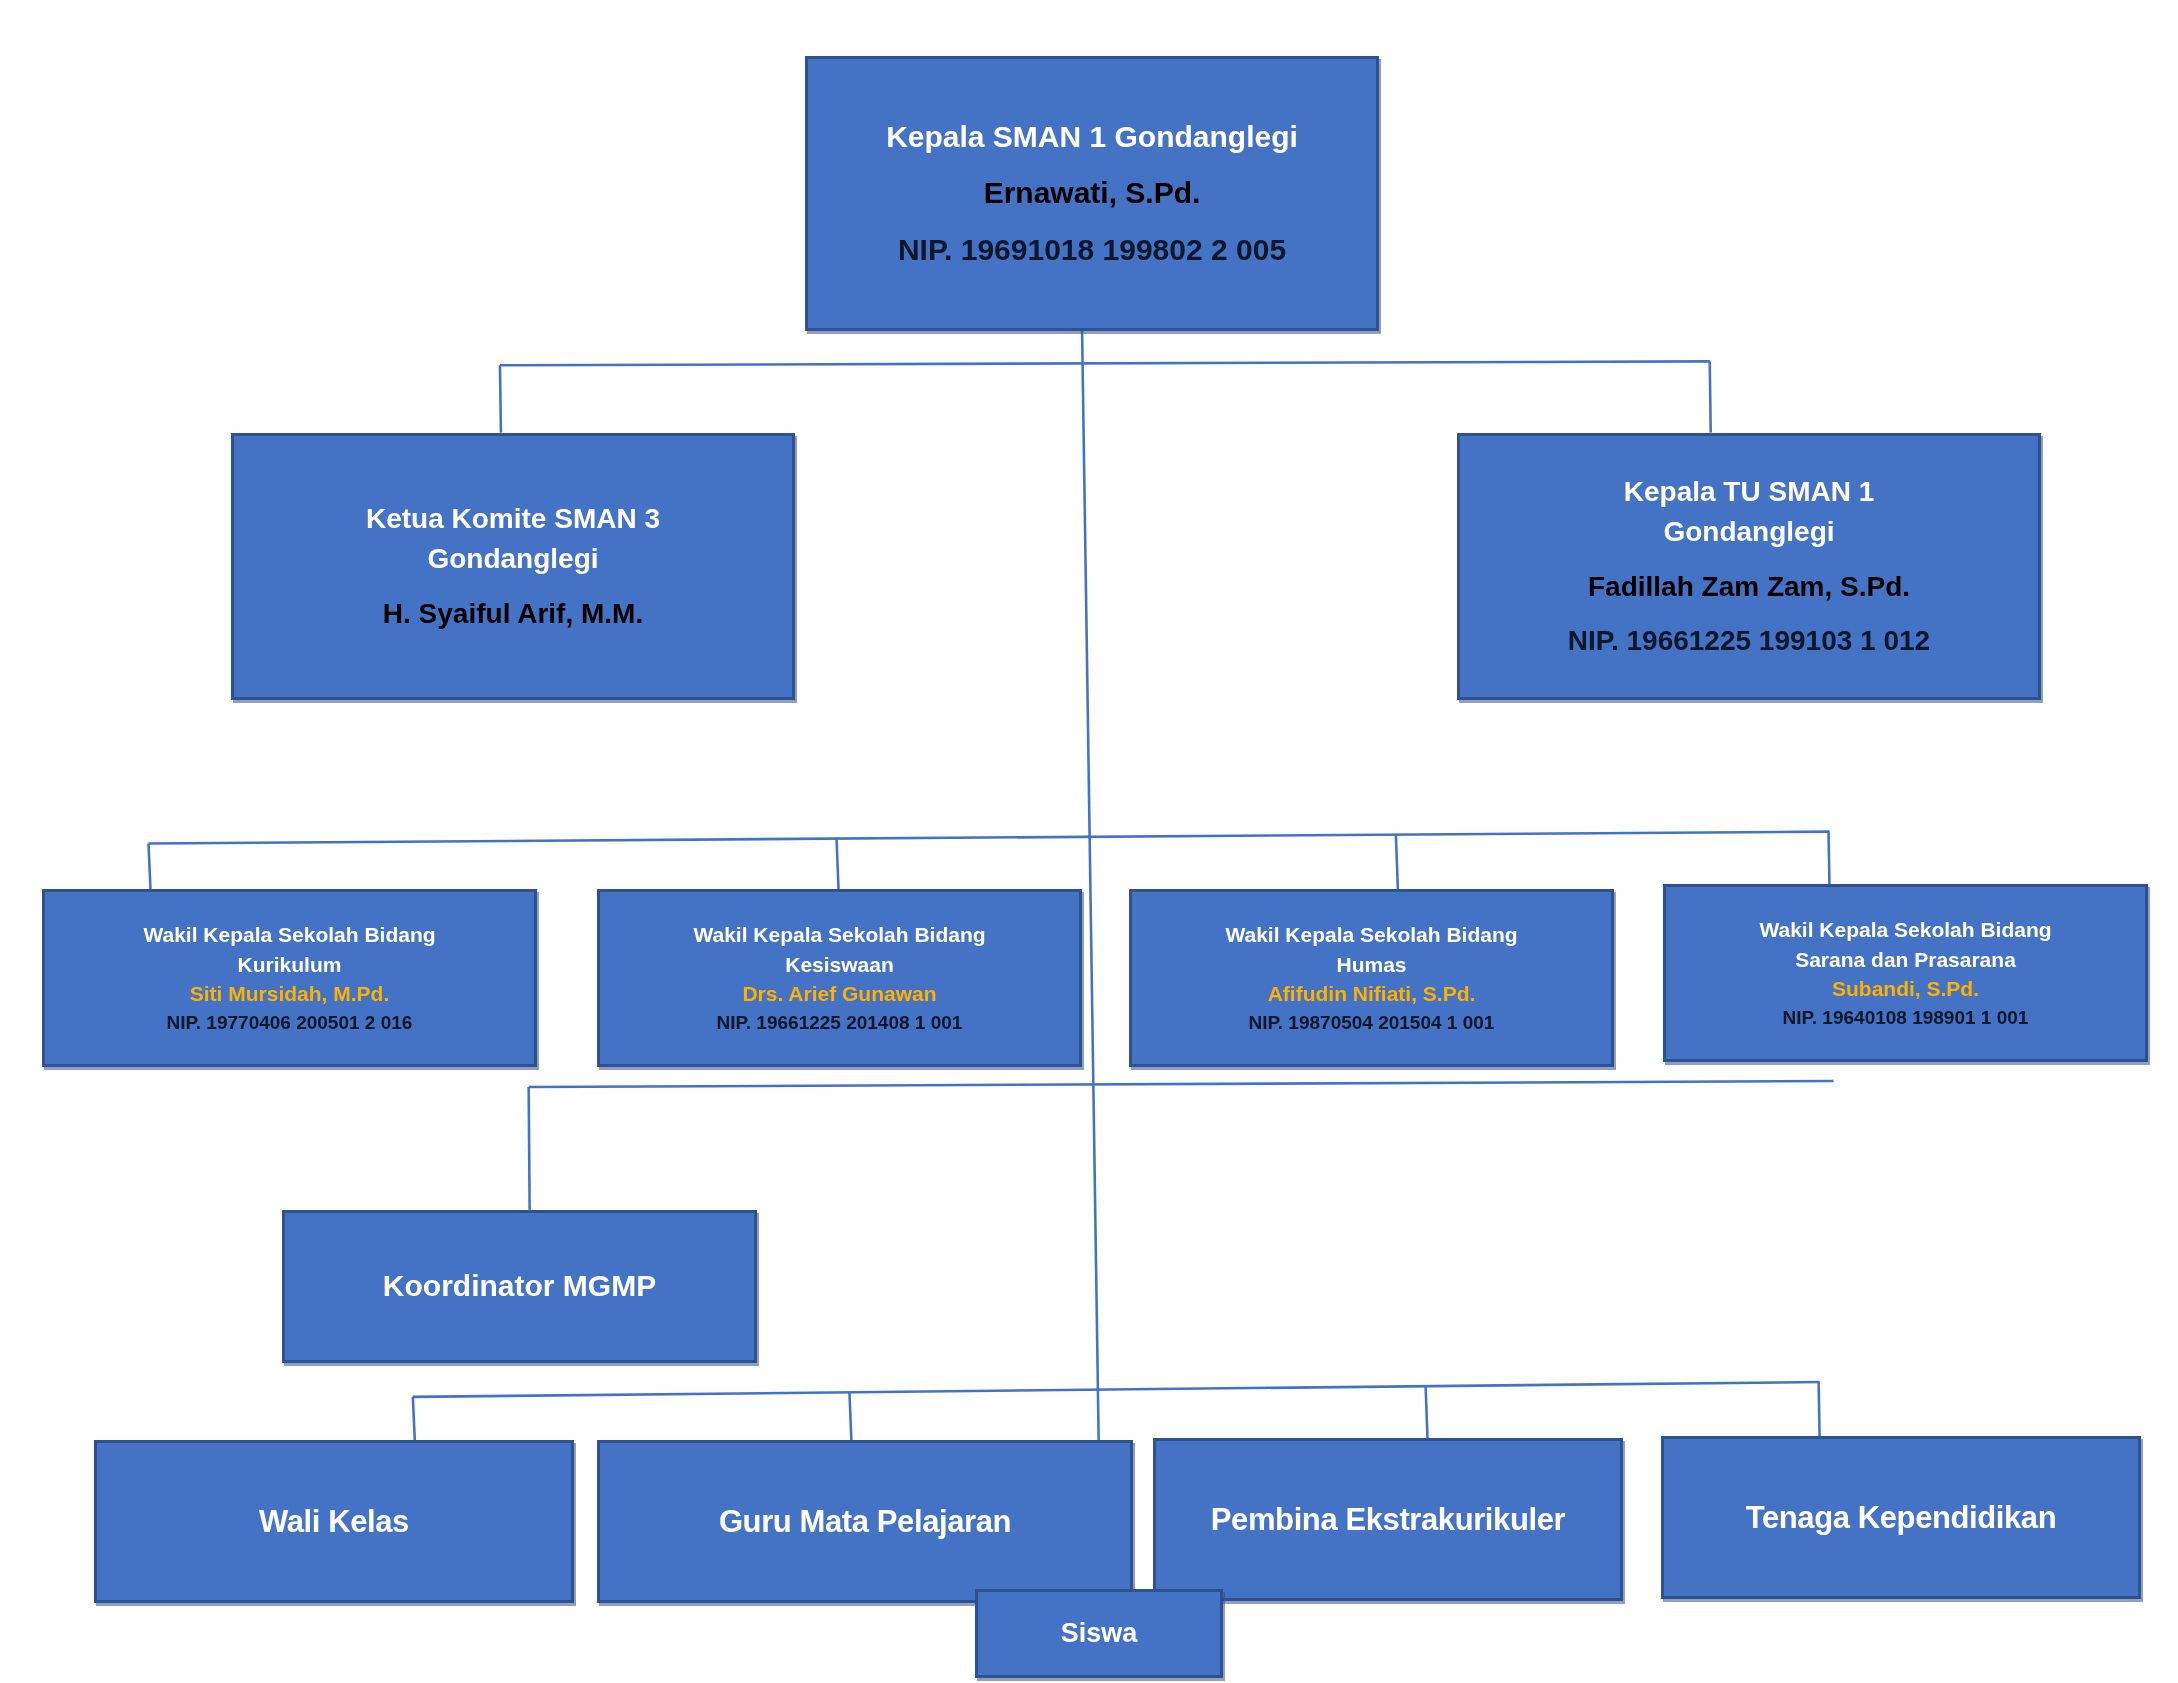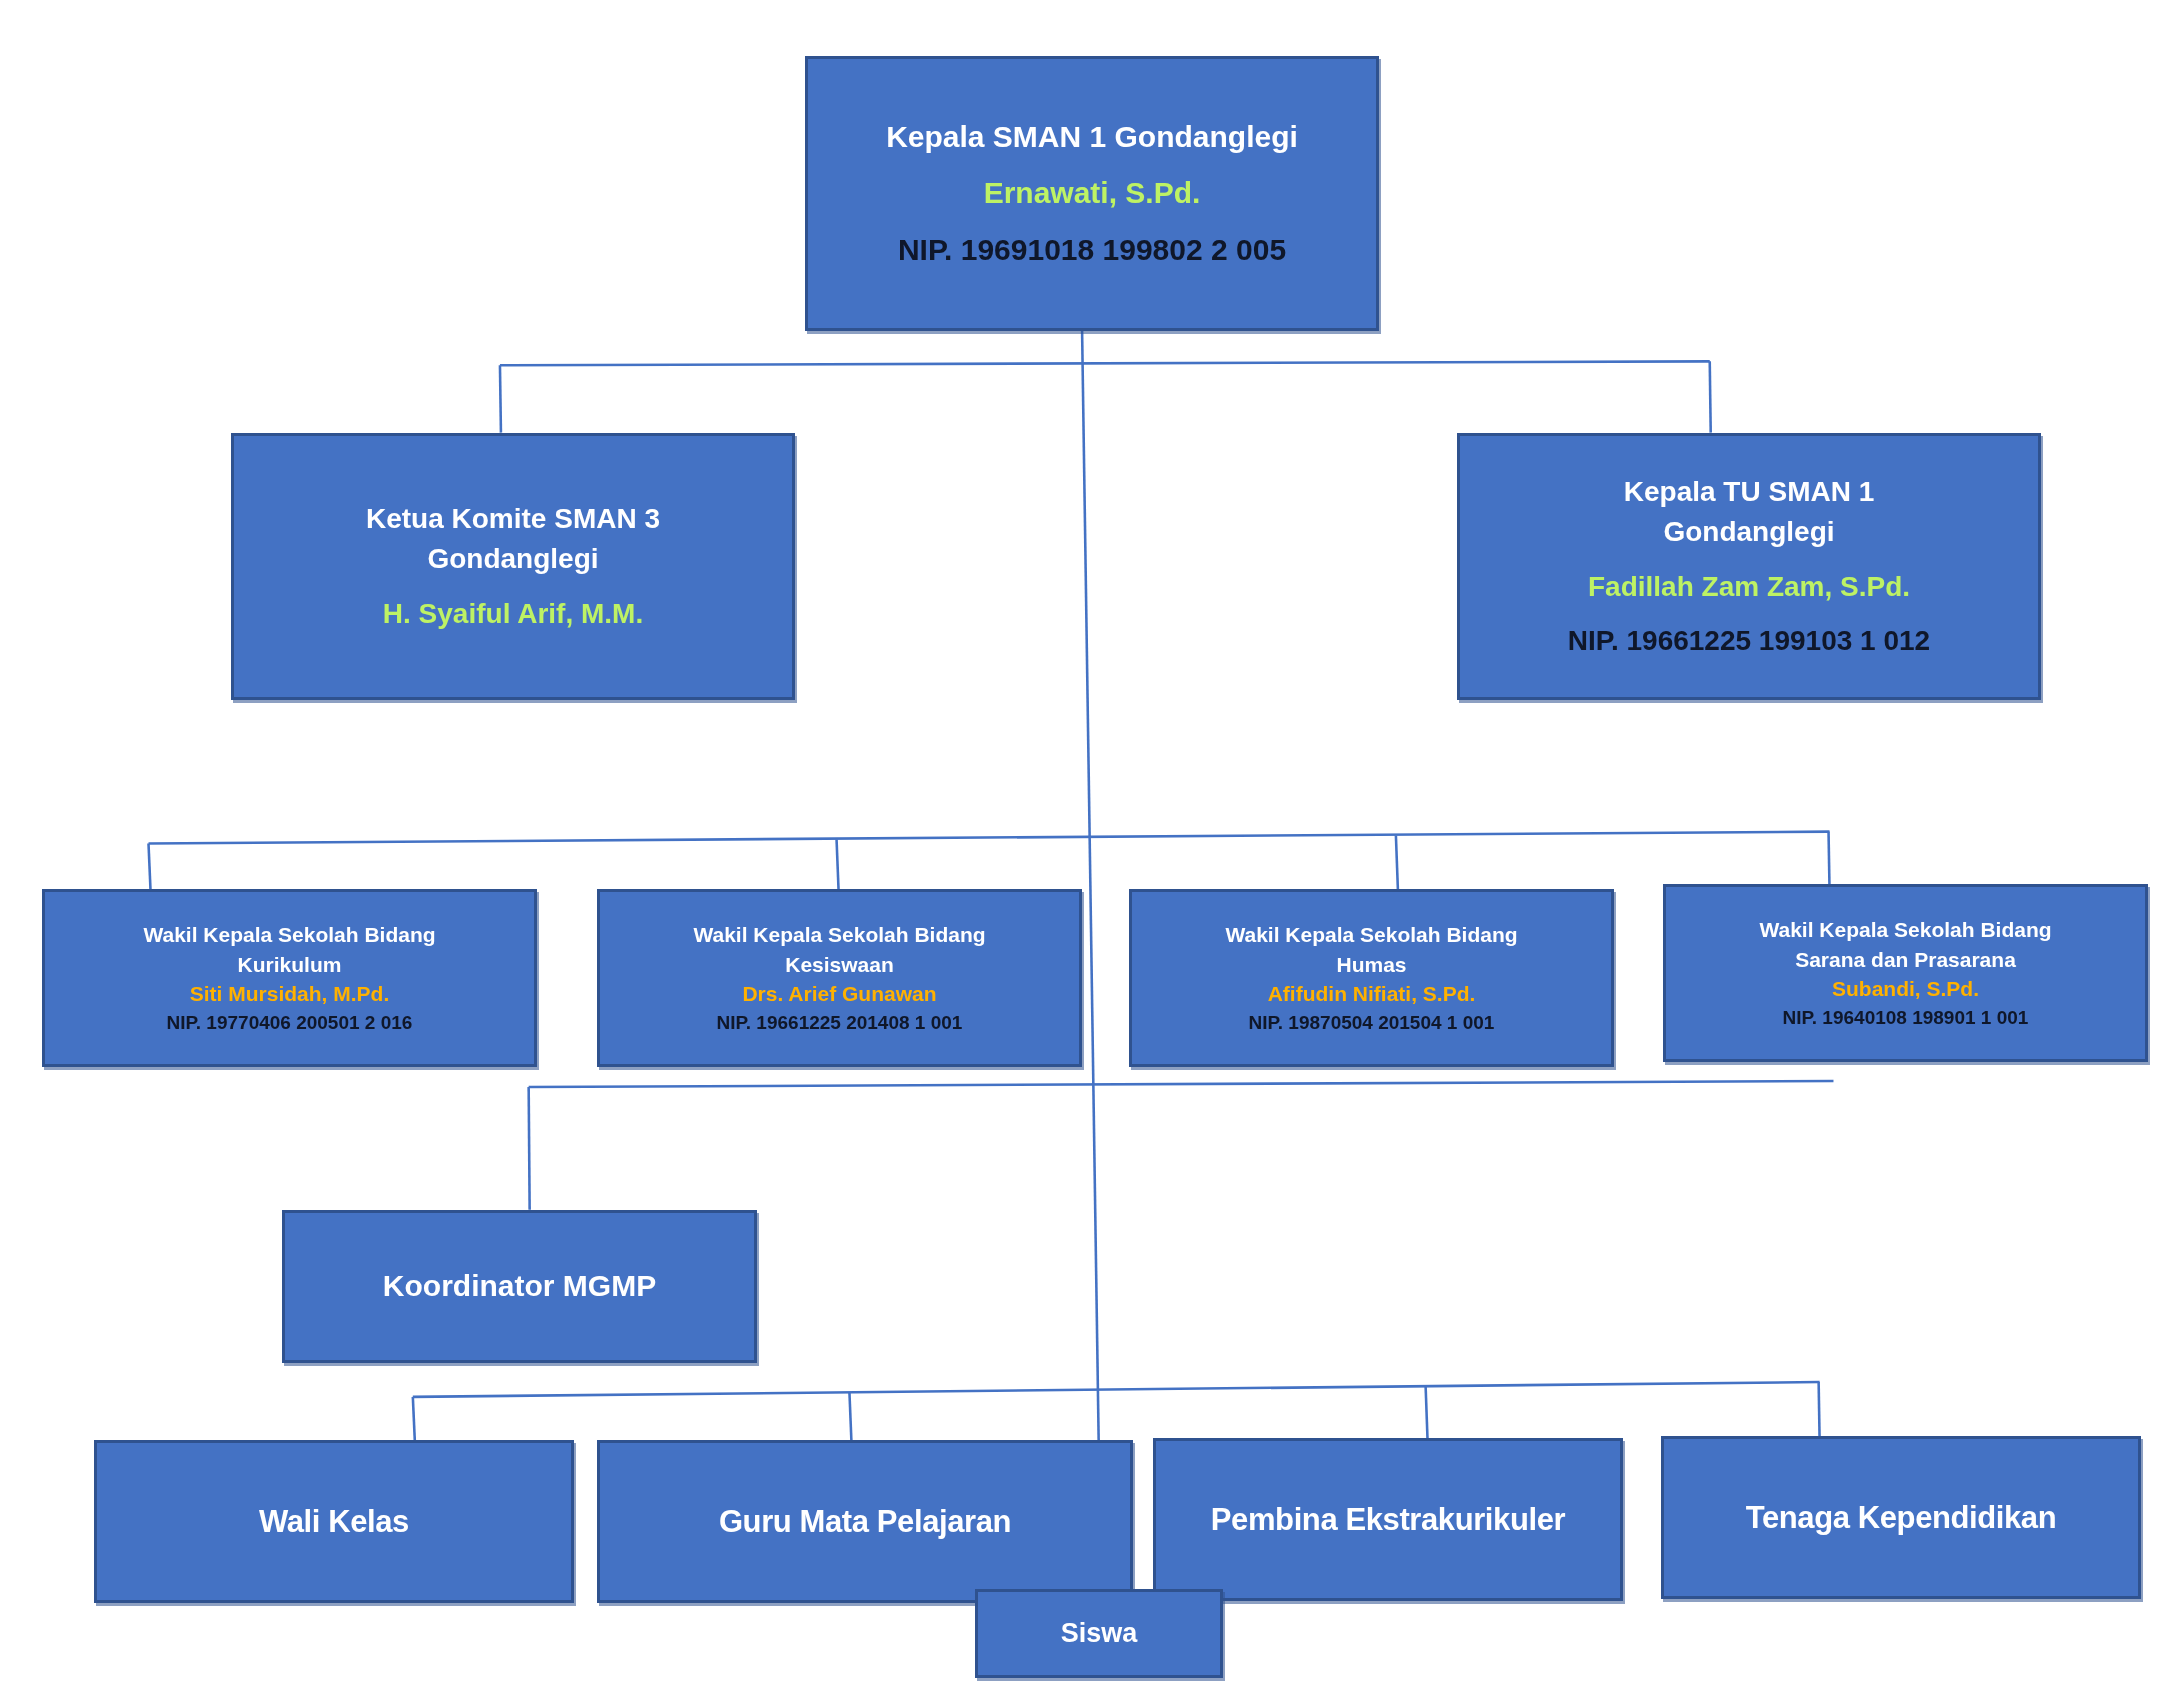--- a/index.html
+++ b/index.html
@@ -44,21 +44,21 @@
     color: #ffffff;
     font-weight: bold;
     padding: 4px 16px;
   }
   .node .line {
     display: block;
     width: 100%;
     line-height: 1.22;
   }
   .title-line { color: #ffffff; }
-  .name-line  { color: #bef264; }
+  .name-line  { color: #000000; }
   .name-line.strong { color: #FFB100; }
   .nip-line   { color: #0f172a; }
 
   
   .node.loose .line { margin: 10px 0; }
   .node.loose .line:first-child { margin-top: 0; }
   .node.loose .line:last-child { margin-bottom: 0; }
   .node.tight .line { margin: 2px 0; }
 
   

